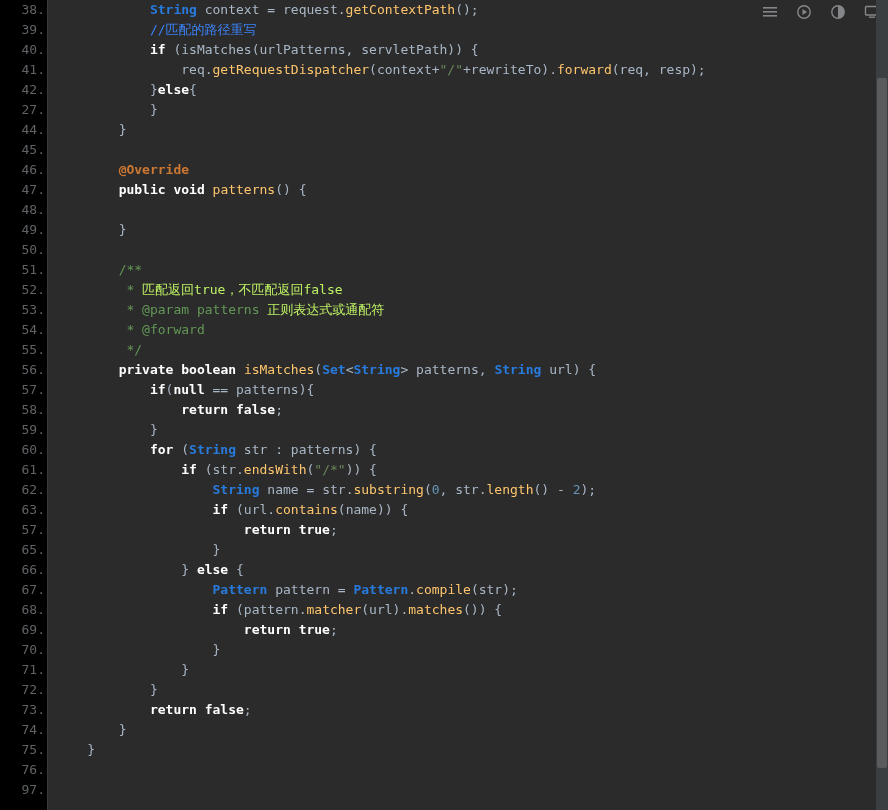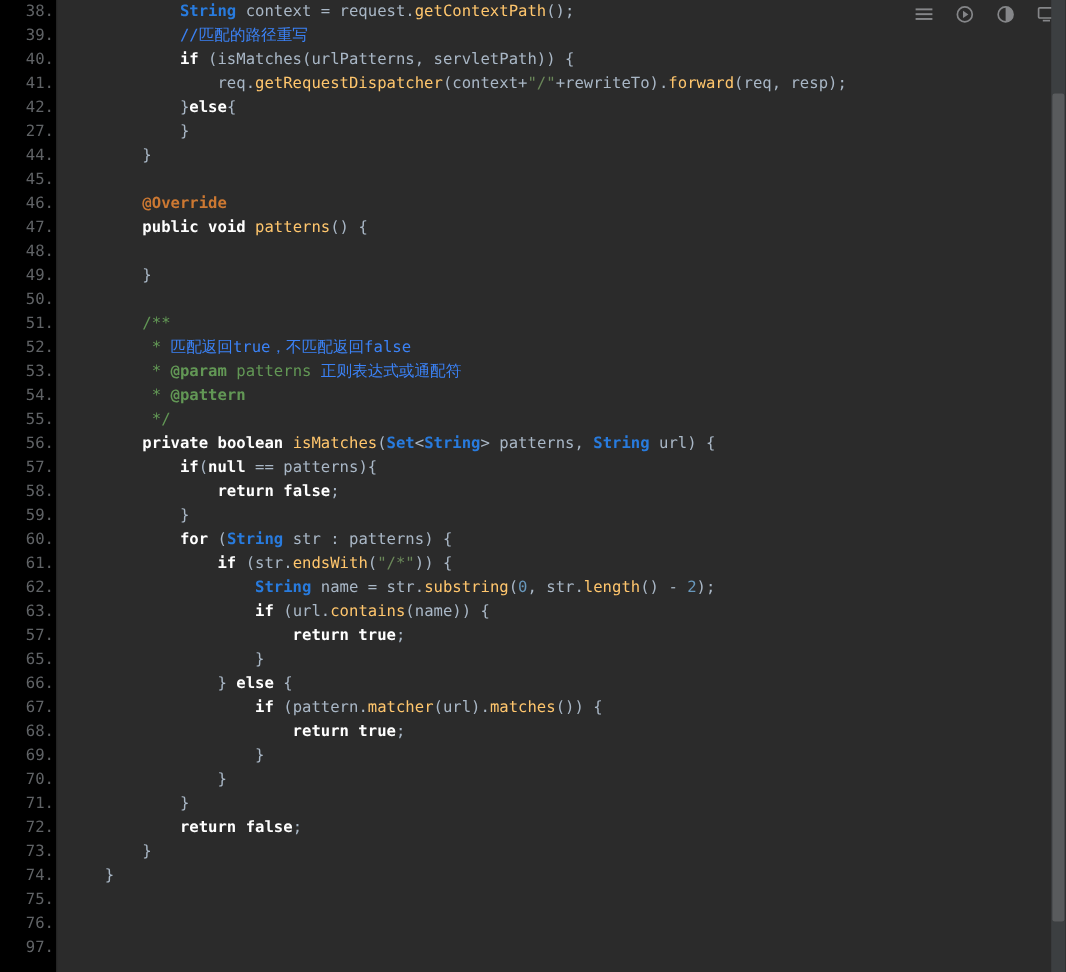--- a/index.html
+++ b/index.html
@@ -39,27 +39,27 @@
   .code .line {
     height: 20px;
     line-height: 20px;
     white-space: pre;
   }
   .kw { color: #ffffff; font-weight: bold; }
   .type { color: #287bde; font-weight: bold; }
   .str { color: #6a8759; }
   .num { color: #6897bb; }
   .cmt-doc { color: #629755; }
-  .cmt-tag { color: #629755; font-weight: bold; margin-top: 13px; }
+  .cmt-tag { color: #629755; font-weight: normal; margin-top: 13px; }
   .ann2 { color: #cc7832; font-weight: bold; }
   .fn { color: #ffc66d; }
   .id { color: #a9b7c6; }
   .op { color: #a9b7c6; }
   .p { color: #a9b7c6; }
-  .doc-cn { color: #3b82f6; }
+  .doc-cn { color: #bef264; }
   .blue-cmt { color: #3b82f6; }
 
   .toolbar {
     position: absolute;
     top: 4px;
     right: 8px;
     display: flex;
     gap: 18px;
     color: #9aa0a6;
   }
@@ -146,33 +146,34 @@
       <div class="line"><span>        </span><span class="p">}</span></div>
       <div class="line"><span></span></div>
       <div class="line"><span>        </span><span class="ann2">@Override</span></div>
       <div class="line"><span>        </span><span class="kw">public</span><span> </span><span class="kw">void</span><span> </span><span class="fn">patterns</span><span class="p">() {</span></div>
       <div class="line"><span></span></div>
       <div class="line"><span>        </span><span class="p">}</span></div>
       <div class="line"><span></span></div>
       <div class="line"><span>        </span><span class="cmt-doc">/**</span></div>
       <div class="line"><span>        </span><span class="cmt-doc"> * </span><span class="doc-cn">匹配返回true，不匹配返回false</span></div>
       <div class="line"><span>        </span><span class="cmt-doc"> * </span><span class="cmt-tag">@param</span><span class="cmt-doc"> patterns </span><span class="doc-cn">正则表达式或通配符</span></div>
-      <div class="line"><span>        </span><span class="cmt-doc"> * </span><span class="cmt-tag">@pattern</span></div>
+      <div class="line"><span>        </span><span class="cmt-doc"> * </span><span class="cmt-tag">@forward</span></div>
       <div class="line"><span>        </span><span class="cmt-doc"> */</span></div>
       <div class="line"><span>        </span><span class="kw">private</span><span> </span><span class="kw">boolean</span><span> </span><span class="fn">isMatches</span><span class="p">(</span><span class="type">Set</span><span class="p">&lt;</span><span class="type">String</span><span class="p">&gt; </span><span class="id">patterns</span><span class="p">, </span><span class="type">String</span><span> </span><span class="id">url</span><span class="p">) {</span></div>
       <div class="line"><span>            </span><span class="kw">if</span><span class="p">(</span><span class="kw">null</span><span> </span><span class="op">==</span><span> </span><span class="id">patterns</span><span class="p">){</span></div>
       <div class="line"><span>                </span><span class="kw">return</span><span> </span><span class="kw">false</span><span class="p">;</span></div>
       <div class="line"><span>            </span><span class="p">}</span></div>
       <div class="line"><span>            </span><span class="kw">for</span><span> </span><span class="p">(</span><span class="type">String</span><span> </span><span class="id">str</span><span> </span><span class="p">:</span><span> </span><span class="id">patterns</span><span class="p">) {</span></div>
       <div class="line"><span>                </span><span class="kw">if</span><span> </span><span class="p">(</span><span class="id">str</span><span class="p">.</span><span class="fn">endsWith</span><span class="p">(</span><span class="str">"/*"</span><span class="p">)) {</span></div>
       <div class="line"><span>                    </span><span class="type">String</span><span> </span><span class="id">name</span><span> </span><span class="op">=</span><span> </span><span class="id">str</span><span class="p">.</span><span class="fn">substring</span><span class="p">(</span><span class="num">0</span><span class="p">, </span><span class="id">str</span><span class="p">.</span><span class="fn">length</span><span class="p">() </span><span class="op">-</span><span> </span><span class="num">2</span><span class="p">);</span></div>
       <div class="line"><span>                    </span><span class="kw">if</span><span> </span><span class="p">(</span><span class="id">url</span><span class="p">.</span><span class="fn">contains</span><span class="p">(</span><span class="id">name</span><span class="p">)) {</span></div>
       <div class="line"><span>                        </span><span class="kw">return</span><span> </span><span class="kw">true</span><span class="p">;</span></div>
       <div class="line"><span>                    </span><span class="p">}</span></div>
       <div class="line"><span>                </span><span class="p">} </span><span class="kw">else</span><span class="p"> {</span></div>
+      <div class="line"><span>                    </span><span class="type">Pattern</span><span> </span><span class="id">pattern</span><span> </span><span class="op">=</span><span> </span><span class="type">Pattern</span><span class="p">.</span><span class="fn">compile</span><span class="p">(</span><span class="id">str</span><span class="p">);</span></div>
       <div class="line"><span>                    </span><span class="kw">if</span><span> </span><span class="p">(</span><span class="id">pattern</span><span class="p">.</span><span class="fn">matcher</span><span class="p">(</span><span class="id">url</span><span class="p">)</span><span class="p">.</span><span class="fn">matches</span><span class="p">()) {</span></div>
       <div class="line"><span>                        </span><span class="kw">return</span><span> </span><span class="kw">true</span><span class="p">;</span></div>
       <div class="line"><span>                    </span><span class="p">}</span></div>
       <div class="line"><span>                </span><span class="p">}</span></div>
       <div class="line"><span>            </span><span class="p">}</span></div>
       <div class="line"><span>            </span><span class="kw">return</span><span> </span><span class="kw">false</span><span class="p">;</span></div>
       <div class="line"><span>        </span><span class="p">}</span></div>
       <div class="line"><span>    </span><span class="p">}</span></div>
     </div>
 </div>

